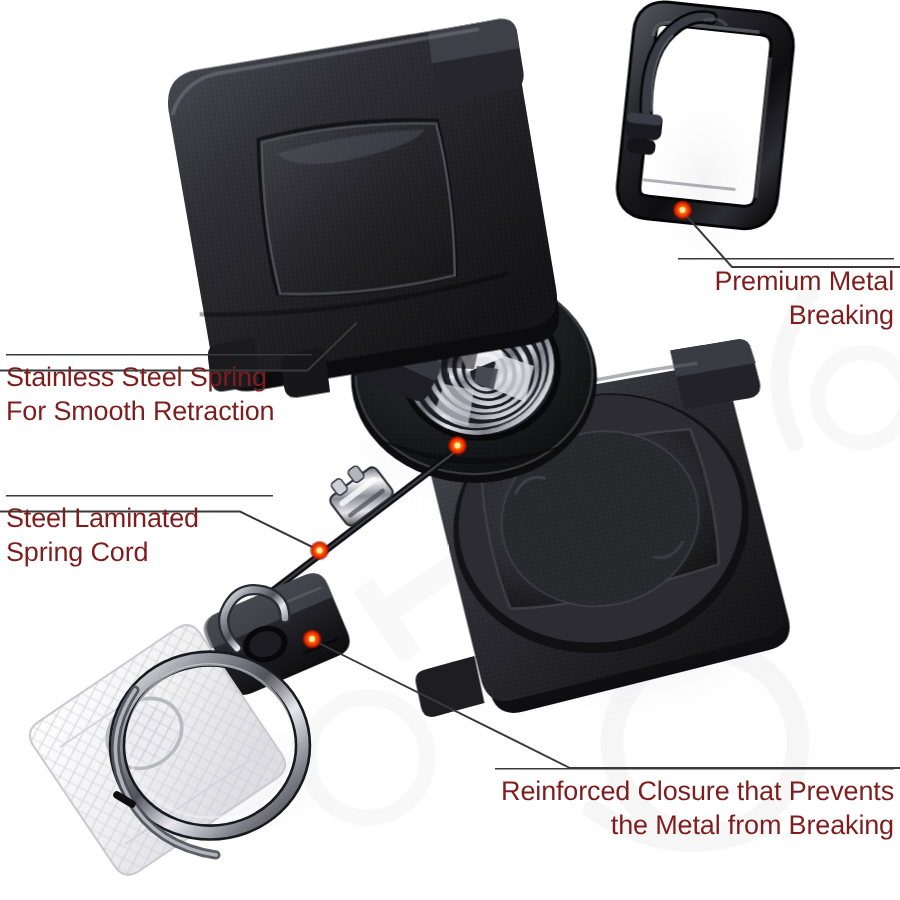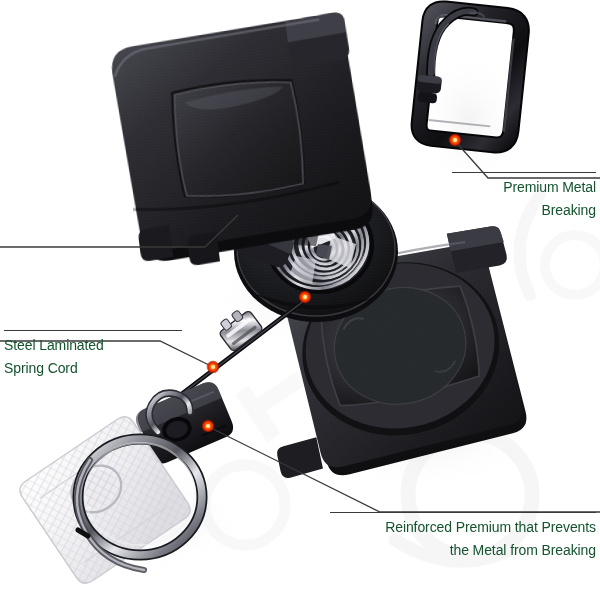--- a/index.html
+++ b/index.html
@@ -11,21 +11,21 @@
     -webkit-font-smoothing:antialiased;
   }
   #stage{position:absolute;left:0;top:0;width:600px;height:600px;background:#fff;}
   #stage svg{position:absolute;left:0;top:0;width:600px;height:600px;display:block;}
 
   .callout{position:absolute;}
   .callout .rule{
     height:0;border-top:1.3px solid #3a3a3a;width:100%;
   }
   .callout .txt{
-    font-size:14px;line-height:22.5px;color:#14532d;
+    font-size:18px;line-height:22.5px;color:#7f1d1d;
     letter-spacing:-0.1px;white-space:nowrap;padding-top:3px;
   }
   .align-right .txt{text-align:right;}
   .align-left .txt{text-align:left;}
 
   
   #callout-spring{left:4px;top:236px;width:204px;}
   #callout-cord{left:4px;top:330px;width:178px;}
   #callout-carabiner{left:452px;top:172px;width:144px;}
   #callout-closure{left:330px;top:512px;width:266px;}
@@ -345,38 +345,45 @@
       <circle cx="305" cy="297" r="6.5" fill="url(#gDot)"></circle>
       <circle cx="213" cy="367" r="6.5" fill="url(#gDot)"></circle>
       <circle cx="208" cy="426" r="6.5" fill="url(#gDot)"></circle>
       <circle cx="455" cy="140" r="2" fill="#ffe9a3"></circle>
       <circle cx="305" cy="297" r="2" fill="#ffe9a3"></circle>
       <circle cx="213" cy="367" r="2" fill="#ffe9a3"></circle>
       <circle cx="208" cy="426" r="2" fill="#ffe9a3"></circle>
     </g>
   </svg>
 
+  <div class="callout align-left" id="callout-spring">
+    <div class="rule"></div>
+    <div class="txt">
+      <div>Stainless Steel Spring</div>
+      <div>For Smooth Retraction</div>
+    </div>
+  </div>
 
   <div class="callout align-left" id="callout-cord">
     <div class="rule"></div>
     <div class="txt">
       <div>Steel Laminated</div>
       <div>Spring Cord</div>
     </div>
   </div>
 
   <div class="callout align-right" id="callout-carabiner">
     <div class="rule"></div>
     <div class="txt">
       <div>Premium Metal</div>
       <div>Breaking</div>
     </div>
   </div>
 
   <div class="callout align-right" id="callout-closure">
     <div class="rule"></div>
     <div class="txt">
-      <div>Reinforced Premium that Prevents</div>
+      <div>Reinforced Closure that Prevents</div>
       <div>the Metal from Breaking</div>
     </div>
   </div>
 
 </div>
 
 </body></html>

